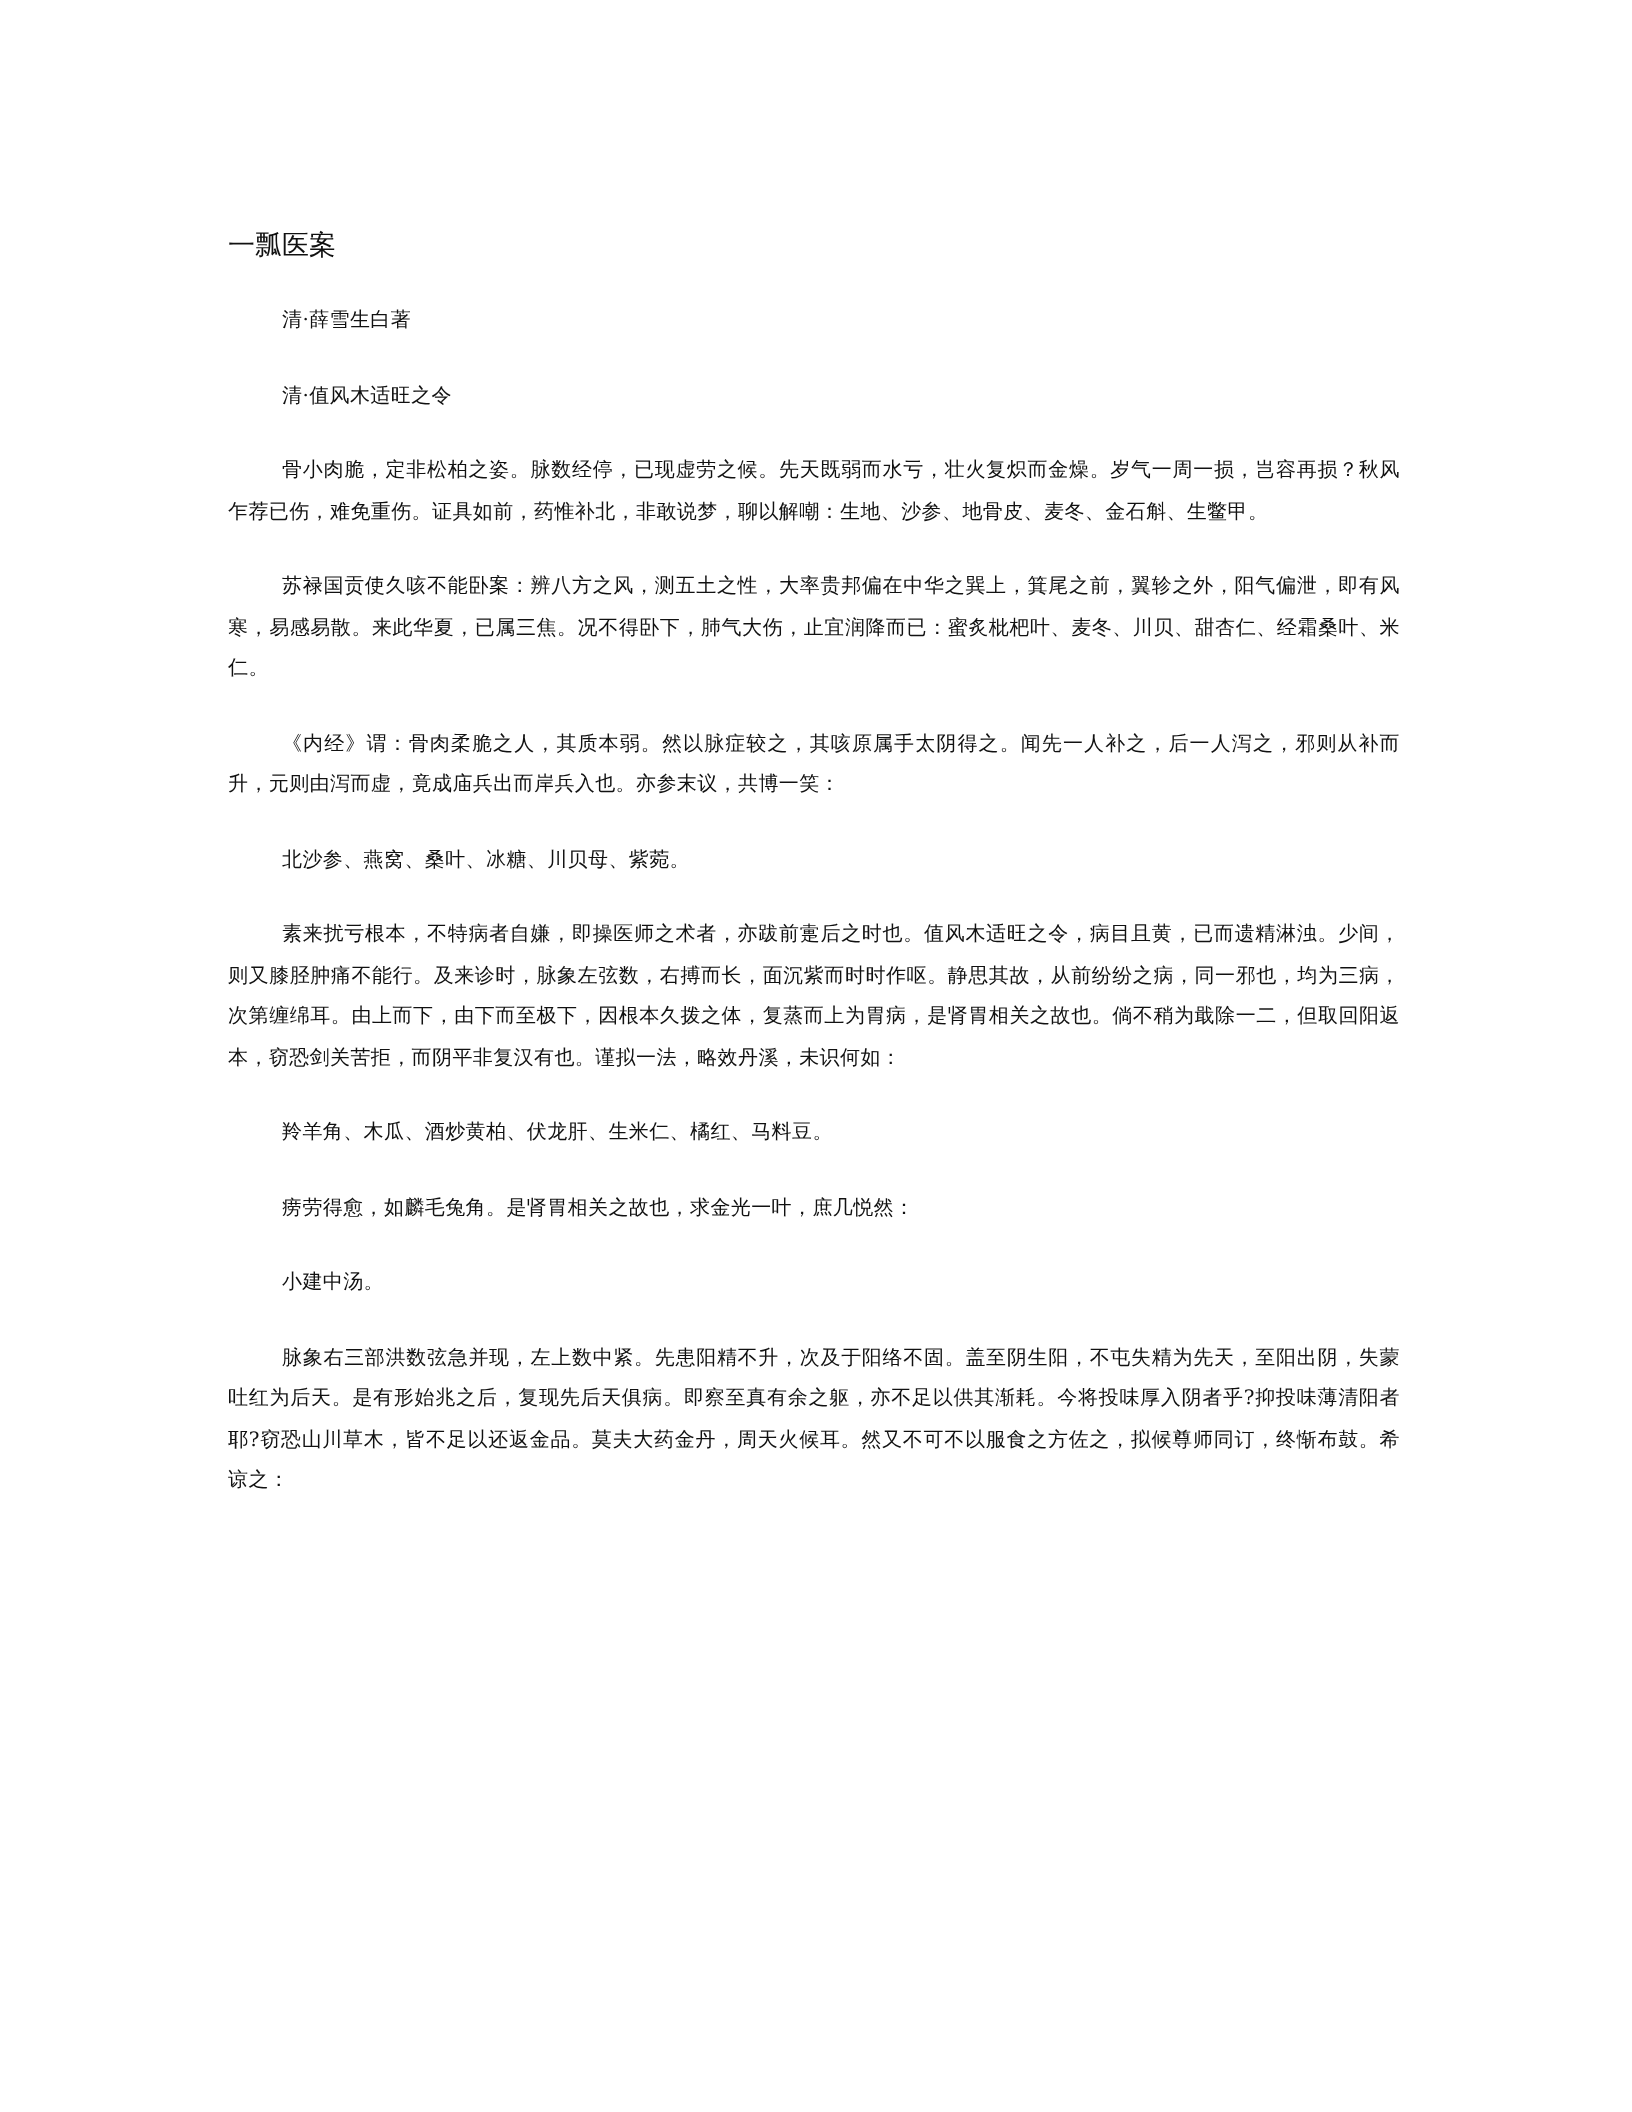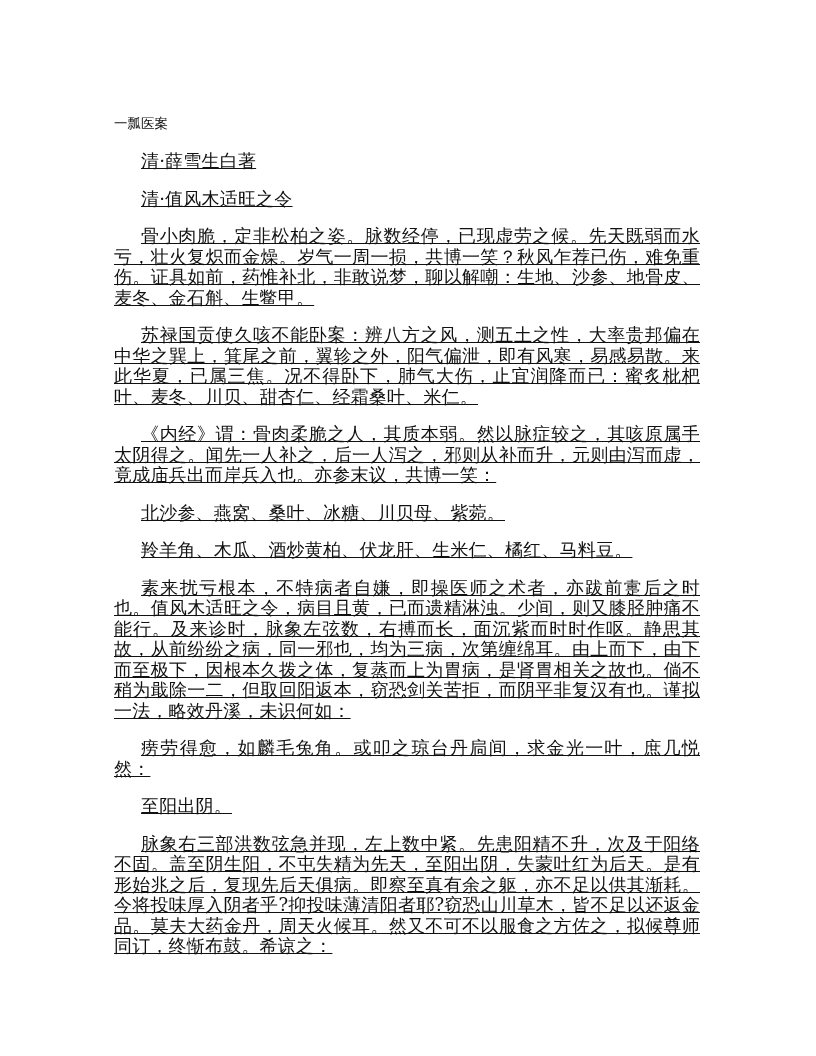--- a/index.html
+++ b/index.html
@@ -1,32 +1,32 @@
 <!DOCTYPE html>
 <html><head>
 <meta charset="utf-8">
 <style>
   html, body { margin: 0; padding: 0; background: #ffffff; }
   body { width: 816px; height: 1056px; position: relative; overflow: hidden;
          font-family: "DejaVu Serif", "Liberation Serif", serif; color: #111; }
   .page { position: absolute; left: 114px; top: 113px; width: 586px; }
   .title { font-size: 13.5px; line-height: 20px; margin: 0 0 18px 0; }
-  .p { font-size: 18px; line-height: 20.5px; margin: 0 0 17px 0;
+  .p { font-size: 10px; line-height: 20.5px; margin: 0 0 17px 0;
        text-indent: 27px; text-align: justify; text-justify: inter-ideograph;
-       letter-spacing: 0.2px; text-decoration: underline; }
+       letter-spacing: 0.2px; }
 </style>
 </head>
 <body>
 
 <div class="page">
   <div class="title">一瓢医案</div>
   <p class="p">清·薛雪生白著</p>
   <p class="p">清·值风木适旺之令</p>
-  <p class="p">骨小肉脆，定非松柏之姿。脉数经停，已现虚劳之候。先天既弱而水亏，壮火复炽而金燥。岁气一周一损，共博一笑？秋风乍荐已伤，难免重伤。证具如前，药惟补北，非敢说梦，聊以解嘲：生地、沙参、地骨皮、麦冬、金石斛、生鳖甲。</p>
+  <p class="p">骨小肉脆，定非松柏之姿。脉数经停，已现虚劳之候。先天既弱而水亏，壮火复炽而金燥。岁气一周一损，岂容再损？秋风乍荐已伤，难免重伤。证具如前，药惟补北，非敢说梦，聊以解嘲：生地、沙参、地骨皮、麦冬、金石斛、生鳖甲。</p>
   <p class="p">苏禄国贡使久咳不能卧案：辨八方之风，测五土之性，大率贵邦偏在中华之巽上，箕尾之前，翼轸之外，阳气偏泄，即有风寒，易感易散。来此华夏，已属三焦。况不得卧下，肺气大伤，止宜润降而已：蜜炙枇杷叶、麦冬、川贝、甜杏仁、经霜桑叶、米仁。</p>
   <p class="p">《内经》谓：骨肉柔脆之人，其质本弱。然以脉症较之，其咳原属手太阴得之。闻先一人补之，后一人泻之，邪则从补而升，元则由泻而虚，竟成庙兵出而岸兵入也。亦参末议，共博一笑：</p>
   <p class="p">北沙参、燕窝、桑叶、冰糖、川贝母、紫菀。</p>
+  <p class="p">素来扰亏根本，不特病者自嫌，即操医师之术者，亦跋前疐后之时也。值风木适旺之令，病目且黄，已而遗精淋浊。少间，则又膝胫肿痛不能行。及来诊时，脉象左弦数，右搏而长，面沉紫而时时作呕。静思其故，从前纷纷之病，同一邪也，均为三病，次第缠绵耳。由上而下，由下而至极下，因根本久拨之体，复蒸而上为胃病，是肾胃相关之故也。倘不稍为戢除一二，但取回阳返本，窃恐剑关苦拒，而阴平非复汉有也。谨拟一法，略效丹溪，未识何如：</p>
   <p class="p">羚羊角、木瓜、酒炒黄柏、伏龙肝、生米仁、橘红、马料豆。</p>
-  <p class="p">素来扰亏根本，不特病者自嫌，即操医师之术者，亦跋前疐后之时也。值风木适旺之令，病目且黄，已而遗精淋浊。少间，则又膝胫肿痛不能行。及来诊时，脉象左弦数，右搏而长，面沉紫而时时作呕。静思其故，从前纷纷之病，同一邪也，均为三病，次第缠绵耳。由上而下，由下而至极下，因根本久拨之体，复蒸而上为胃病，是肾胃相关之故也。倘不稍为戢除一二，但取回阳返本，窃恐剑关苦拒，而阴平非复汉有也。谨拟一法，略效丹溪，未识何如：</p>
-  <p class="p">痨劳得愈，如麟毛兔角。或叩之琼台丹扃间，求金光一叶，庶几悦然：</p>
-  <p class="p">至阳出阴。</p>
+  <p class="p">痨劳得愈，如麟毛兔角。是肾胃相关之故也，求金光一叶，庶几悦然：</p>
+  <p class="p">小建中汤。</p>
   <p class="p">脉象右三部洪数弦急并现，左上数中紧。先患阳精不升，次及于阳络不固。盖至阴生阳，不屯失精为先天，至阳出阴，失蒙吐红为后天。是有形始兆之后，复现先后天俱病。即察至真有余之躯，亦不足以供其渐耗。今将投味厚入阴者乎?抑投味薄清阳者耶?窃恐山川草木，皆不足以还返金品。莫夫大药金丹，周天火候耳。然又不可不以服食之方佐之，拟候尊师同订，终惭布鼓。希谅之：</p>
 </div>
 
 </body></html>

